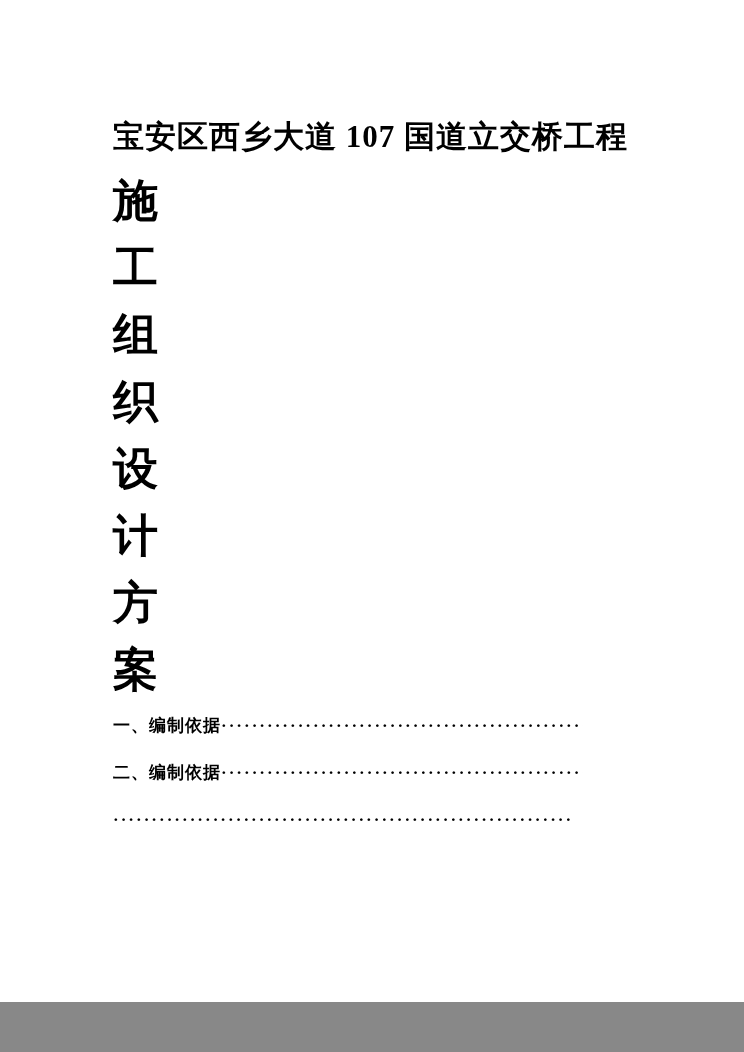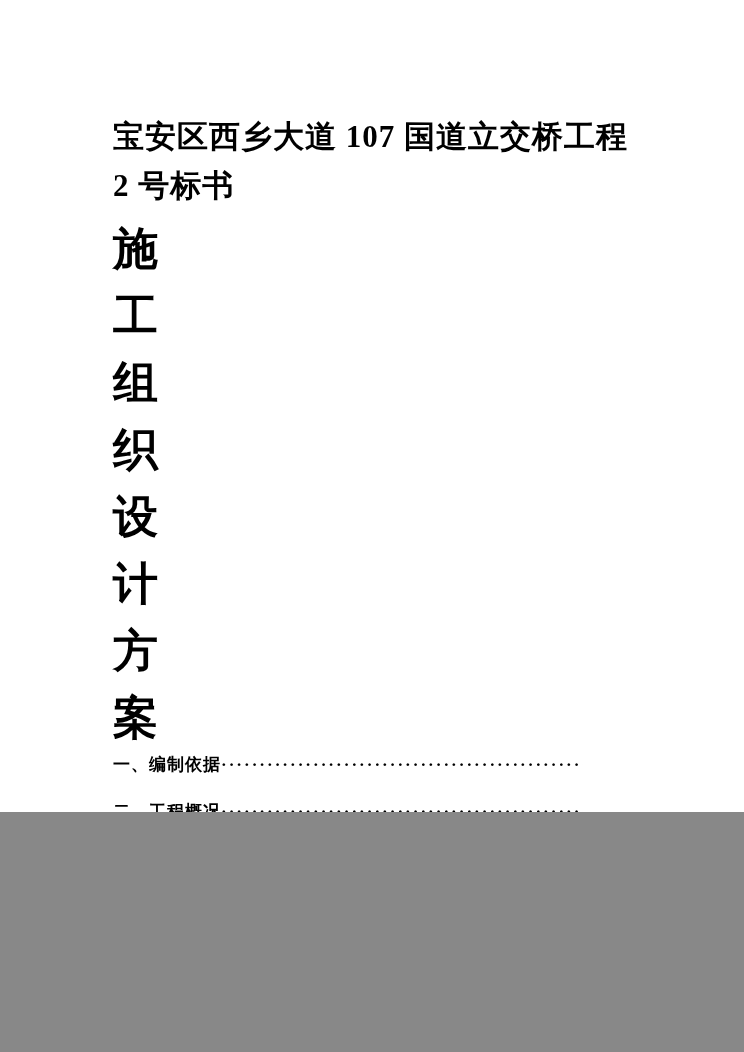--- a/index.html
+++ b/index.html
@@ -1,20 +1,20 @@
 <!DOCTYPE html>
 <html><head>
 <meta charset="utf-8">
 <style>
   * { margin: 0; padding: 0; box-sizing: border-box; }
   html, body { background: #888; }
   .page {
     position: relative;
     width: 744px;
-    height: 812px;
+    height: 1002px;
     margin: 0 auto;
     background: #ffffff;
     color: #000000;
     font-family: "Liberation Serif", "DejaVu Serif", serif;
     overflow: hidden;
   }
   .content {
     padding: 112px 60px 0 113px;
   }
   .doc-title {
@@ -39,21 +39,21 @@
     line-height: 67px;
     letter-spacing: 0;
   }
   .toc-heading {
     margin-top: 6px;
     font-size: 25px;
     font-weight: bold;
     line-height: 34px;
   }
   .toc {
-    margin-top: 3px;
+    margin-top: 12px;
     width: 470px;
   }
   .toc-row {
     display: flex;
     align-items: baseline;
     font-size: 17px;
     font-weight: bold;
     line-height: 20px;
     margin-bottom: 27px;
     white-space: nowrap;
@@ -69,41 +69,40 @@
     font-weight: bold;
   }
 </style>
 </head>
 <body>
 
 <div class="page">
   <div class="content">
 
     <div class="doc-title">宝安区西乡大道 107 国道立交桥工程</div>
-    <div class="doc-subtitle">2 号标书</div>
 
     <div class="vertical-title">
       <div class="vchar">施</div>
       <div class="vchar">工</div>
       <div class="vchar">组</div>
       <div class="vchar">织</div>
       <div class="vchar">设</div>
       <div class="vchar">计</div>
       <div class="vchar">方</div>
       <div class="vchar">案</div>
     </div>
 
 
     <div class="toc">
       <div class="toc-row">
         <span class="toc-label">一、编制依据</span>
         <span class="toc-leader">····························································</span>
       </div>
       <div class="toc-row">
-        <span class="toc-label">二、工程概况</span>
+        <span class="toc-label">二、编制依据</span>
         <span class="toc-leader">····························································</span>
       </div>
       <div class="toc-row">
         <span class="toc-leader">····························································</span>
       </div>
     </div>
 
   </div>
 </div>
 

